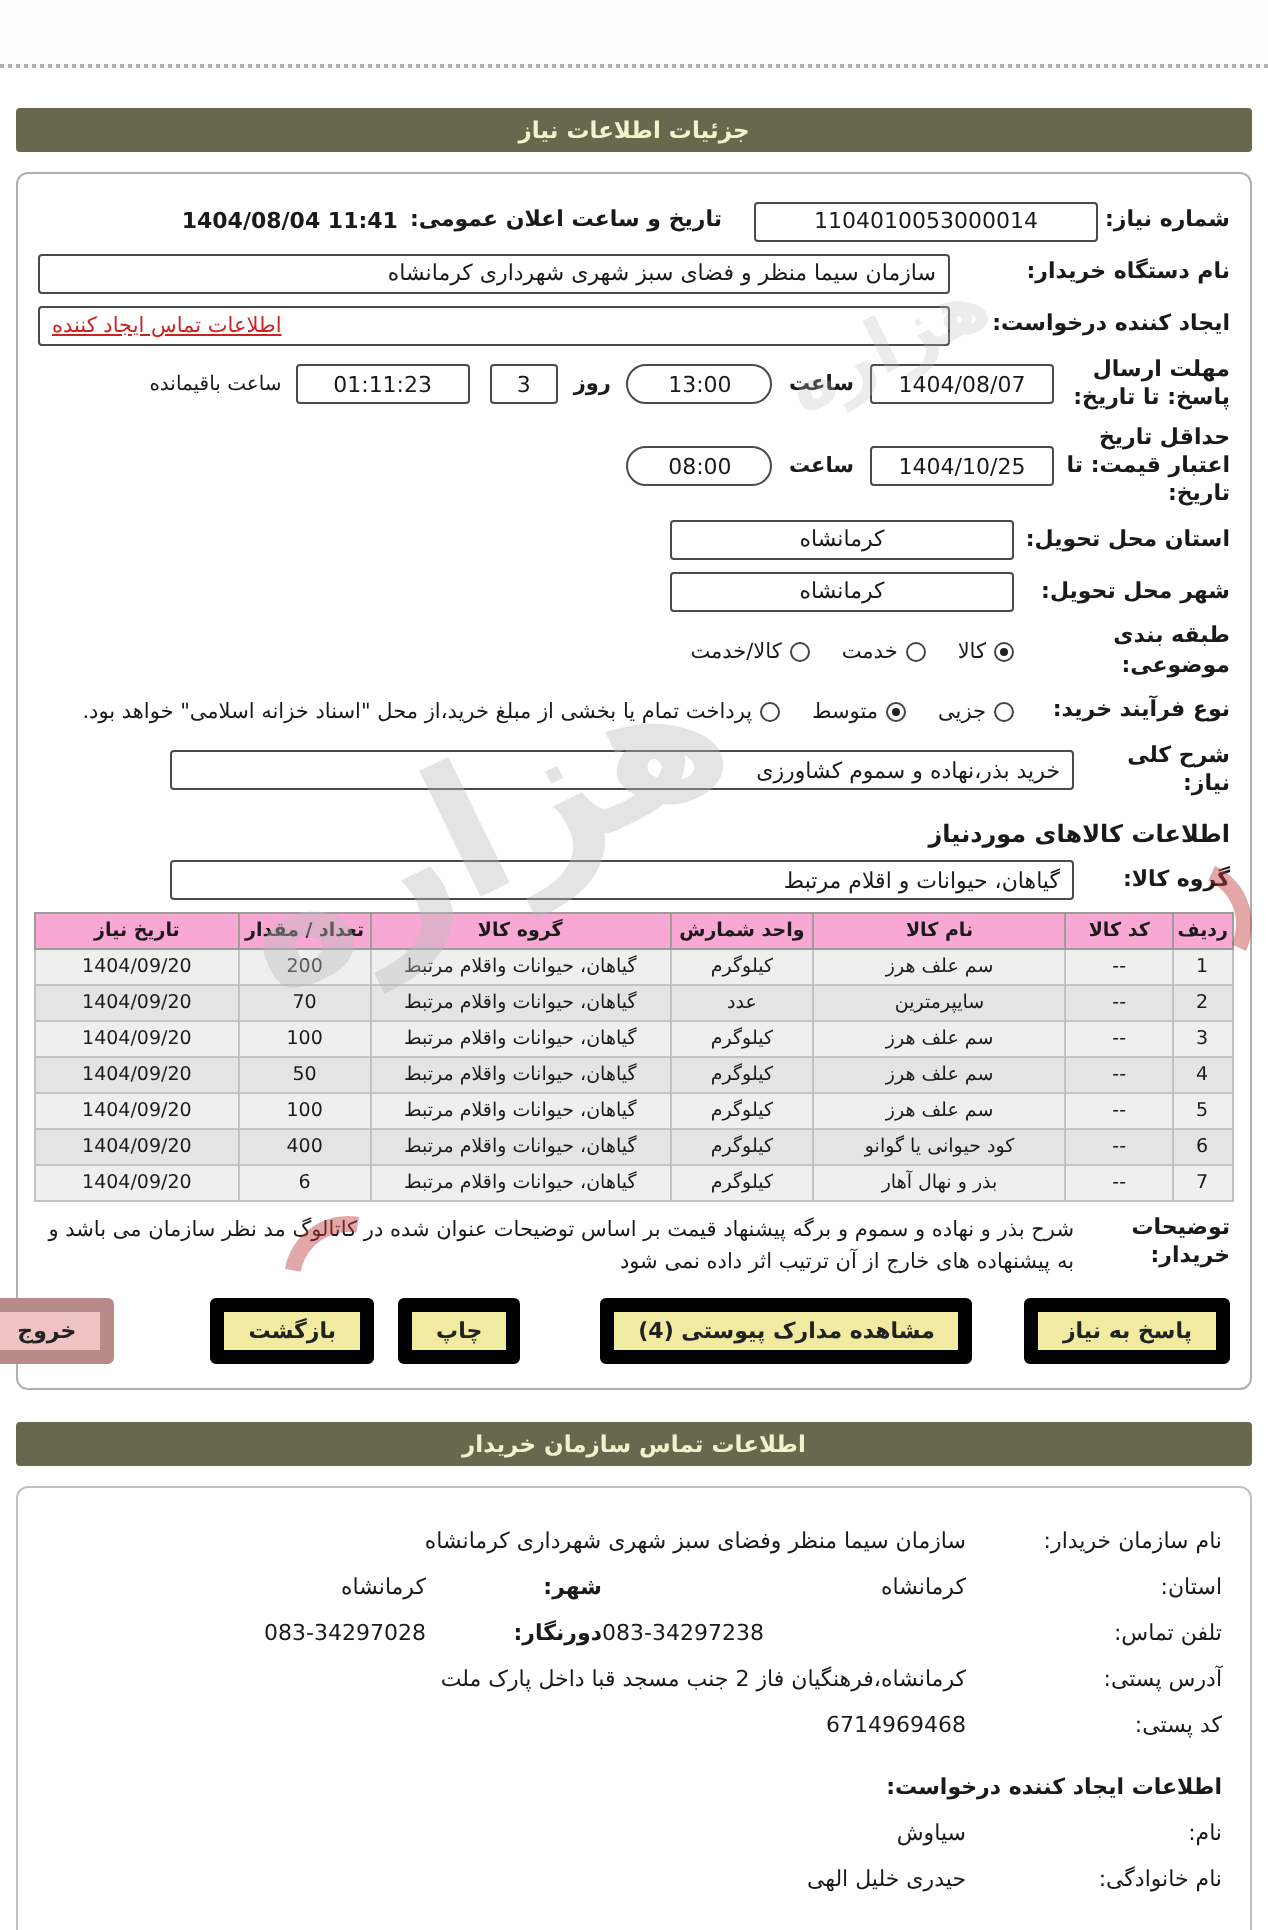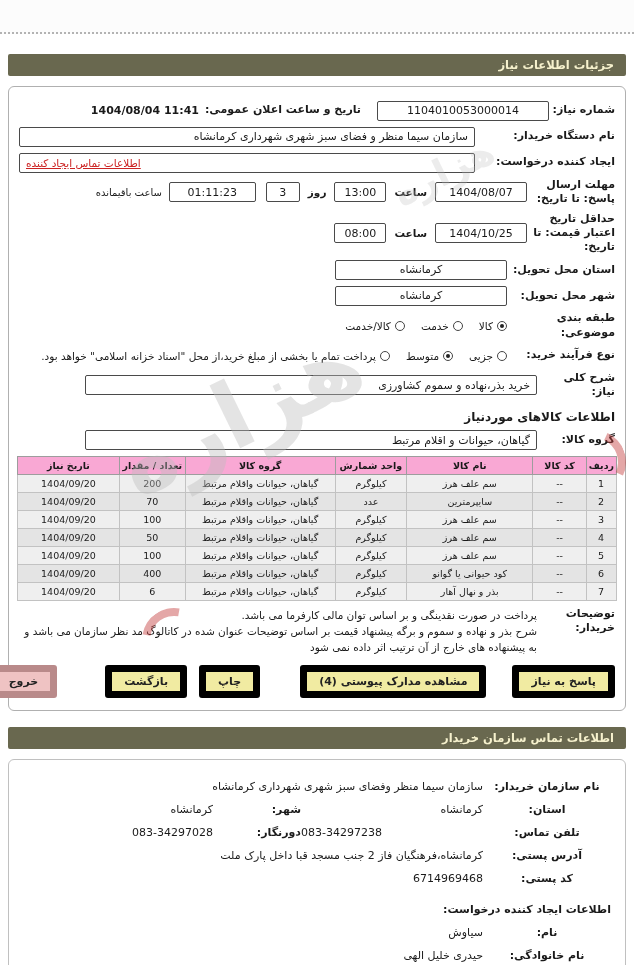--- a/index.html
+++ b/index.html
@@ -7,21 +7,21 @@
   body {
     width:634px; height:965px;
     font-family:"DejaVu Sans", sans-serif;
     direction:rtl; background:#ffffff; color:#1a1a1a;
     position:relative; overflow:hidden;
   }
   .top-strip { height:34px; background:#fcfcfc; border-bottom:2px dotted #b3b3b3; }
 
   .bar {
     margin:20px 8px 10px; background:#69684f; color:#f6f1cd;
-    font-size:11.5px; font-weight:bold; padding:4px 12px; border-radius:2px;
+    font-size:11.5px; font-weight:bold; padding:4px 12px; border-radius:2px;text-align:center;
   }
   .bar.second { margin-top:16px; }
 
   .panel {
     margin:0 8px; border:1px solid #b0b0b0; border-radius:6px;
     padding:8px 8px 10px; background:#fff; position:relative;
   }
 
   .frow { display:flex; align-items:center; margin:5px 2px; min-height:21px; }
   .lbl { font-weight:bold; font-size:11px; line-height:1.3; flex:none; }
@@ -29,21 +29,21 @@
   .w108 { width:108px; } .w140 { width:140px; }
   .inline-lbl { font-size:10.5px; font-weight:bold; margin:0 8px; flex:none; }
   .remaining-lbl { font-size:10px; margin-right:7px; flex:none; }
 
   .box {
     border:1px solid #4a4a4a; border-radius:2px; min-height:20px;
     display:flex; align-items:center; padding:1px 6px; font-size:11px; background:#fff;
   }
   .box.center { justify-content:center; }
   .v-number { width:172px; } .v-wide { flex:1; } .v-date { width:92px; }
-  .v-time { width:52px; } .v-days { width:34px; } .v-remaining { width:87px; margin-right:10px; }
+  .v-time { width:73px;border-radius:10px; } .v-days { width:34px; } .v-remaining { width:87px; margin-right:10px; }
   .v-medium { width:172px; } .v-desc { width:452px; }
 
   .announce-val { font-weight:bold; font-size:11px; margin-right:6px; }
   .ltr { direction:ltr; unicode-bidi:isolate; }
 
   .link-red { color:#cc2222; text-decoration:underline; font-size:10.5px;
     white-space:nowrap; margin-right:auto; padding-right:8px; cursor:pointer; }
 
   .radio-group { display:inline-flex; align-items:center; flex-wrap:nowrap; }
   .radio-item { display:inline-flex; align-items:center; margin-left:16px; }
@@ -69,21 +69,21 @@
     font-size:11px; padding:3px 12px; border-radius:3px; cursor:pointer;
     font-family:inherit; white-space:nowrap; }
   .btn.attach { margin-right:26px; }
   .btn.print  { margin-right:40px; }
   .btn.back   { margin-right:12px; }
   .btn.exit   { background:#efc3c3; border-color:#b98a8a; margin-right:48px; }
 
   .contact-panel { margin:0 8px; border:1px solid #c0c0c0; border-radius:6px;
     padding:10px 6px; background:#fff; min-height:250px; }
   .crow { display:flex; align-items:flex-start; margin:10px 8px; font-size:11px; }
-  .clbl { font-weight:bold; flex:none; width:128px;text-align:center; }
+  .clbl { font-weight:normal; flex:none; width:128px; }
   .clbl2 { font-weight:bold; flex:none; width:88px; }
   .cval { font-size:11px; }
   .cval.w { width:182px; flex:none; }
   .subsection { font-weight:bold; font-size:11px; margin:18px 8px 8px; }
 
   .watermark { position:absolute; pointer-events:none; font-weight:bold;
     color:#bcbcbc; opacity:0.40; transform:rotate(-26deg); letter-spacing:12px; z-index:6; }
   .wm-1 { font-size:92px; top:360px; left:110px; }
   .wm-2 { font-size:38px; top:150px; left:390px; opacity:0.28; }
   .wm-arc { position:absolute; width:64px; height:64px; border:8px solid rgba(195,60,60,0.45);
@@ -306,21 +306,20 @@
           <td>گیاهان، حیوانات واقلام مرتبط</td>
           <td>6</td>
           <td>1404/09/20</td>
         </tr>
       </tbody>
   </table>
 
   <div class="notes-row">
     <span class="lbl w78">توضیحات خریدار:</span>
     <div class="notes">
-      <div>پرداخت در صورت نقدینگی و بر اساس توان مالی کارفرما می باشد.</div>
       <div>شرح بذر و نهاده و سموم و برگه پیشنهاد قیمت بر اساس توضیحات عنوان شده در کاتالوگ مد نظر سازمان می باشد و به پیشنهاده های خارج از آن ترتیب اثر داده نمی شود</div>
     </div>
   </div>
 
   <div class="btn-row">
     <button class="btn">پاسخ به نیاز</button>
     <button class="btn attach">مشاهده مدارک پیوستی (4)</button>
     <button class="btn print">چاپ</button>
     <button class="btn back">بازگشت</button>
     <button class="btn exit">خروج</button>

